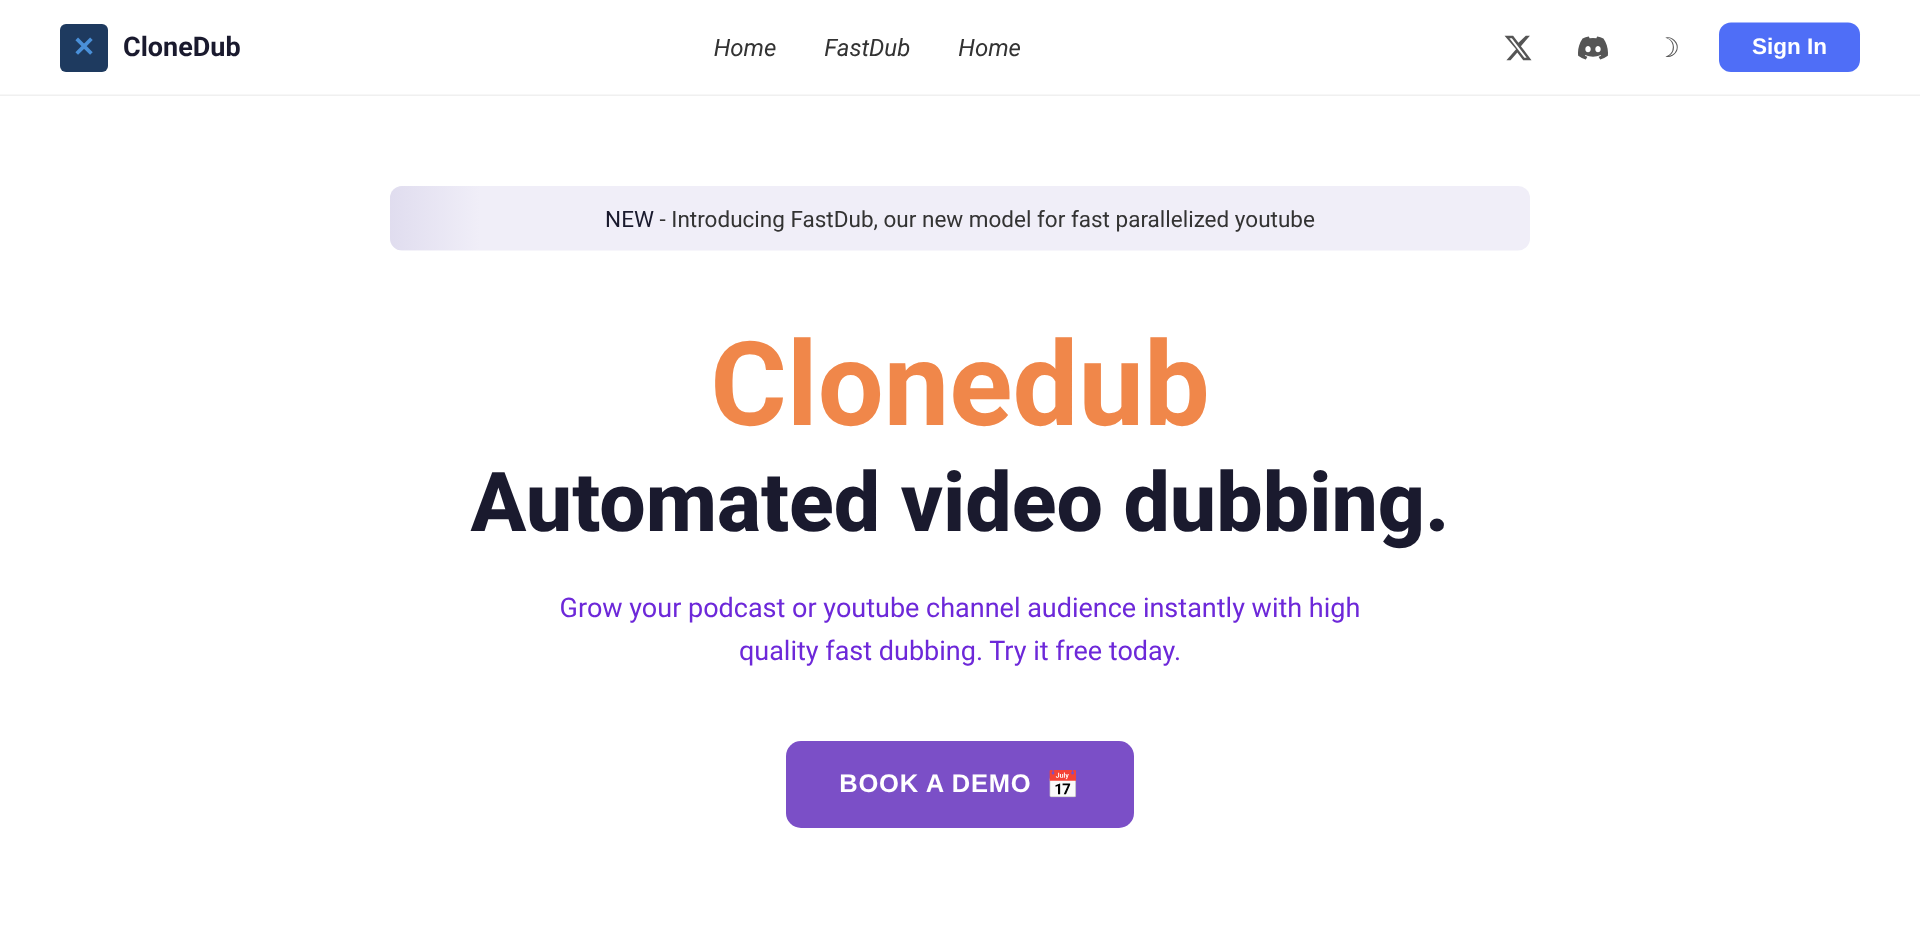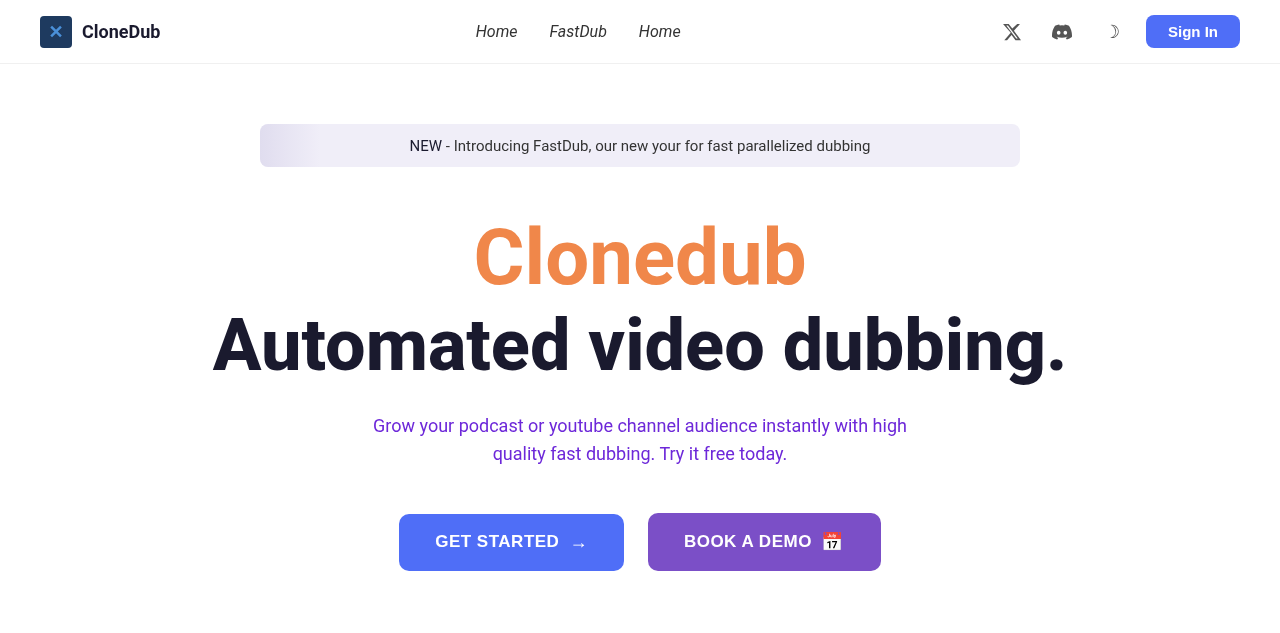--- a/index.html
+++ b/index.html
@@ -149,21 +149,21 @@
 
     .hero-title-orange {
       font-size: 78px;
       font-weight: 700;
       color: #f0874a;
       line-height: 1.1;
       margin-bottom: 4px;
     }
 
     .hero-title-black {
-      font-size: 72px;
+      font-size: 55px;
       font-weight: 800;
       color: #1a1a2e;
       line-height: 1.15;
       margin-bottom: 24px;
     }
 
     .hero-subtitle {
       font-size: 18px;
       color: #6d28d9;
       line-height: 1.6;
@@ -268,34 +268,30 @@
       <span class="moon-icon">☽</span>
     </button>
     <button class="sign-in-btn">Sign In</button>
   </div>
 </nav>
 
 <main class="main">
 
   <div class="announcement-banner">
     <span class="announcement-text">
-      <strong>NEW</strong><span> - Introducing FastDub, our new your for fast parallelized dubbing</span>
+      <strong>NEW</strong><span> - Introducing FastDub, our new model for fast parallelized youtube</span>
     </span>
   </div>
 
   <section class="hero">
     <h1 class="hero-title-orange">Clonedub</h1>
     <h1 class="hero-title-black">Automated video dubbing.</h1>
     <p class="hero-subtitle">Grow your podcast or youtube channel audience instantly with high quality fast dubbing. Try it free today.</p>
 
     <div class="hero-buttons">
-      <button class="btn-get-started">
-        <span>GET STARTED</span>
-        <span class="arrow">→</span>
-      </button>
       <button class="btn-book-demo">
         <span>BOOK A DEMO</span>
         <span class="calendar-icon">📅</span>
       </button>
     </div>
   </section>
 
 </main>
 
 </body></html>

